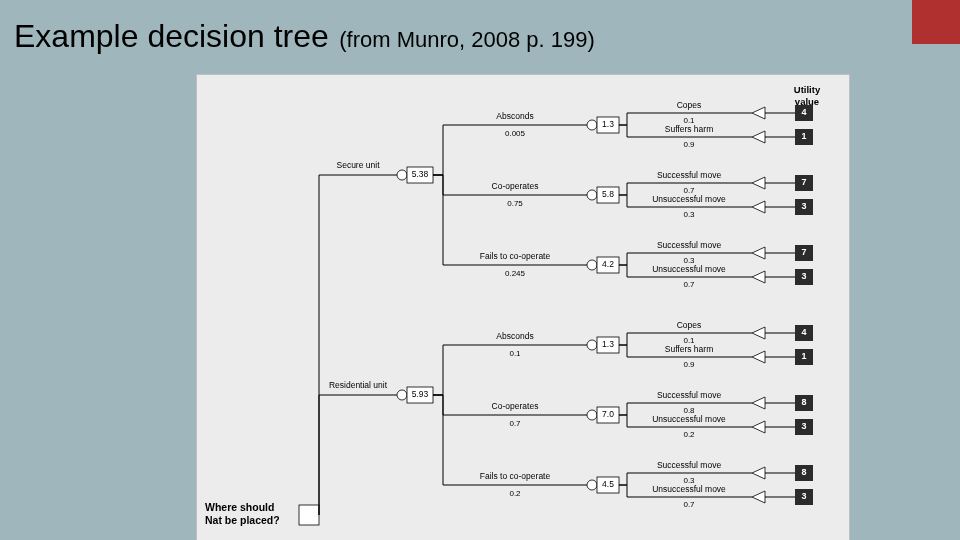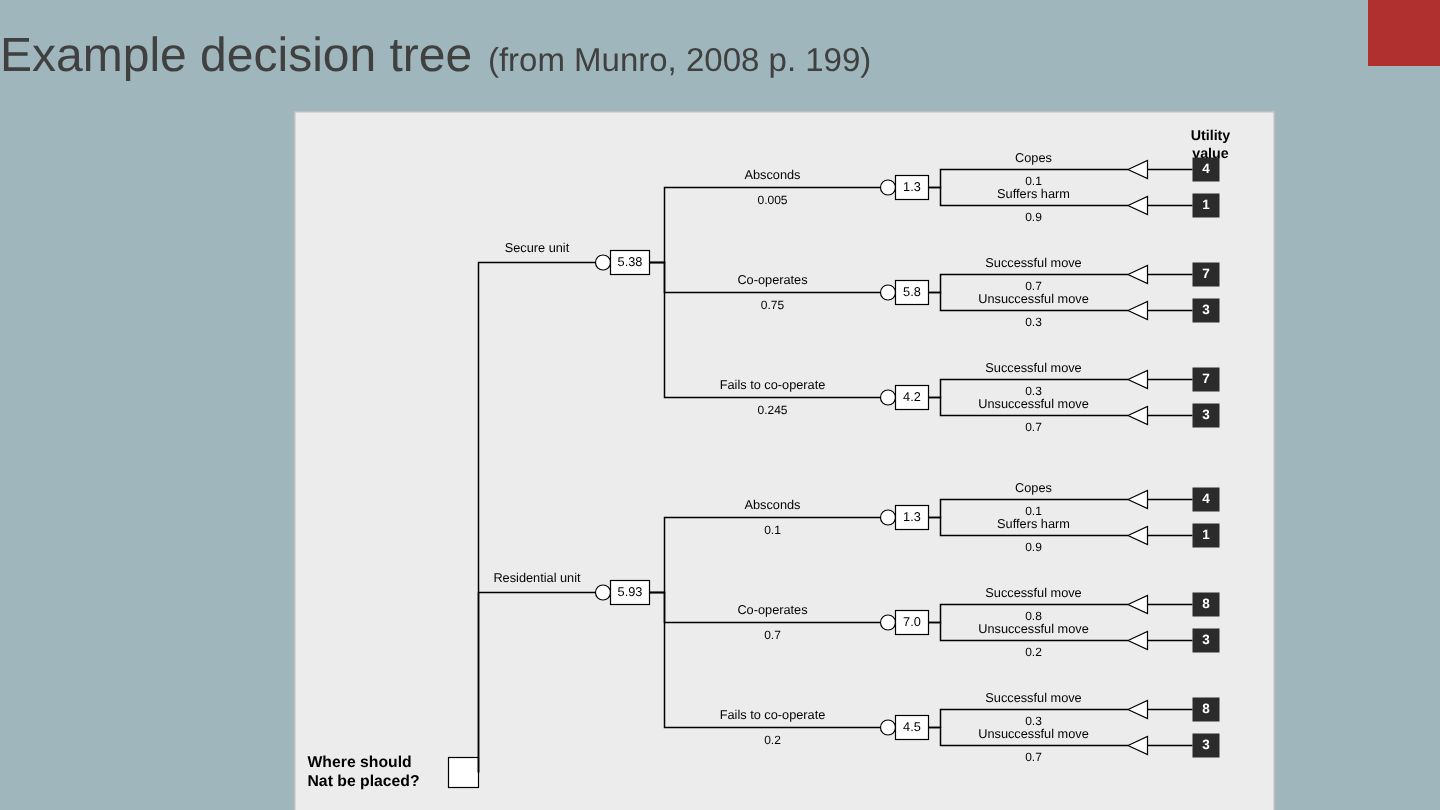--- a/index.html
+++ b/index.html
@@ -16,22 +16,22 @@
     position: absolute;
     top: 0;
     right: 0;
     width: 48px;
     height: 44px;
     background: #b03030;
   }
   .title {
     position: absolute;
     top: 18px;
-    left: 0;
-    color: #404040;
+    left: 14px;
+    color: #000000;
   }
   .title .main {
     font-size: 32px;
     font-weight: 400;
   }
   .title .sub {
     font-size: 22px;
     font-weight: 400;
     margin-left: 6px;
   }

